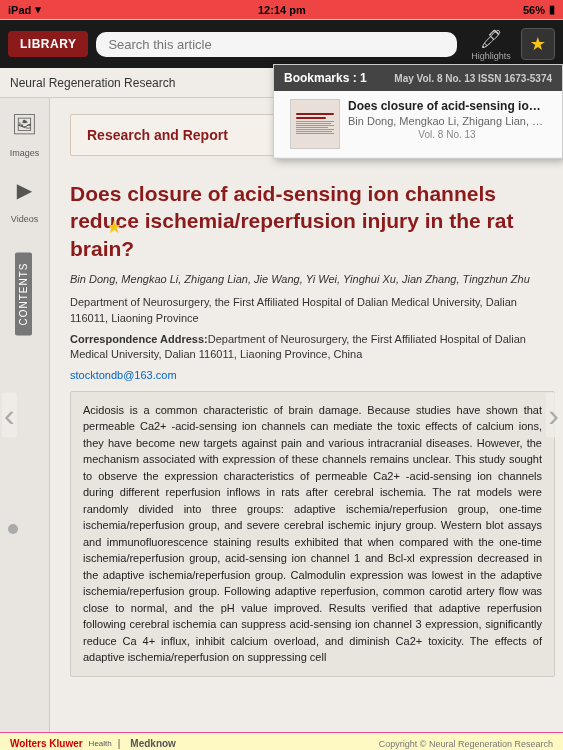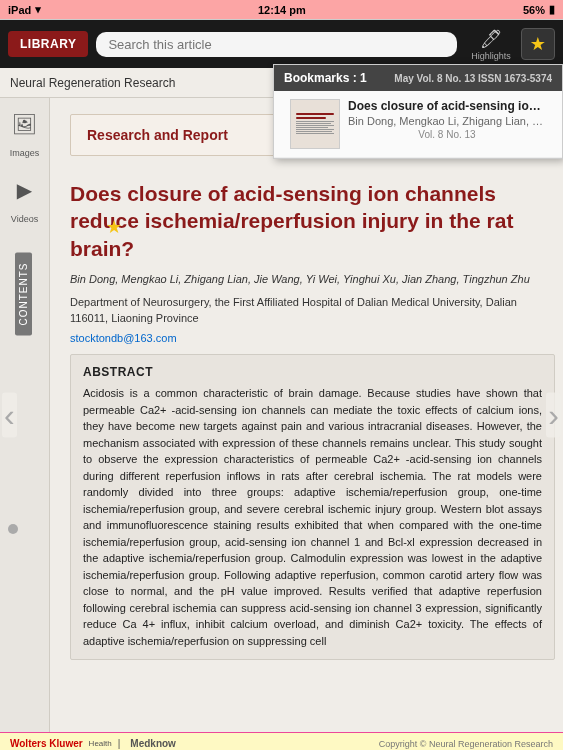--- a/index.html
+++ b/index.html
@@ -8,21 +8,21 @@
       height: 750px;
       font-family: -apple-system, 'Helvetica Neue', Arial, sans-serif;
       font-size: 13px;
       background: #f0ede8;
       overflow: hidden;
       position: relative;
     }
 
     
     .status-bar {
-      background: #fca5a5;
+      background: #ef4444;
       height: 20px;
       display: flex;
       align-items: center;
       justify-content: space-between;
       padding: 0 8px;
       font-size: 11px;
       font-weight: 600;
       border-bottom: 1px solid #ccc;
     }
     .status-left { display: flex; align-items: center; gap: 4px; }
@@ -469,27 +469,29 @@
     
     <div class="article-title">Does closure of acid-sensing ion channels reduce ischemia/reperfusion injury in the rat brain?</div>
 
     
     <div class="article-authors">Bin Dong, Mengkao Li, Zhigang Lian, Jie Wang, Yi Wei, Yinghui Xu, Jian Zhang, Tingzhun Zhu</div>
 
     
     <div class="article-affiliation">Department of Neurosurgery, the First Affiliated Hospital of Dalian Medical University, Dalian 116011, Liaoning Province</div>
 
     
+    <div class="article-correspondence">
+      <strong>Correspondence Address:</strong><span>Department of Neurosurgery, the First Affiliated Hospital of Dalian Medical University, Dalian 116011, Liaoning Province, China</span>
+    </div>
 
     
     <div class="article-email">stocktondb@163.com</div>
 
     
     <div class="abstract-box">
-      <div class="abstract-title">ABSTRACT</div>
       <div class="abstract-text">Acidosis is a common characteristic of brain damage. Because studies have shown that permeable Ca2+ -acid-sensing ion channels can mediate the toxic effects of calcium ions, they have become new targets against pain and various intracranial diseases. However, the mechanism associated with expression of these channels remains unclear. This study sought to observe the expression characteristics of permeable Ca2+ -acid-sensing ion channels during different reperfusion inflows in rats after cerebral ischemia. The rat models were randomly divided into three groups: adaptive ischemia/reperfusion group, one-time ischemia/reperfusion group, and severe cerebral ischemic injury group. Western blot assays and immunofluorescence staining results exhibited that when compared with the one-time ischemia/reperfusion group, acid-sensing ion channel 1 and Bcl-xl expression decreased in the adaptive ischemia/reperfusion group. Calmodulin expression was lowest in the adaptive ischemia/reperfusion group. Following adaptive reperfusion, common carotid artery flow was close to normal, and the pH value improved. Results verified that adaptive reperfusion following cerebral ischemia can suppress acid-sensing ion channel 3 expression, significantly reduce Ca 4+ influx, inhibit calcium overload, and diminish Ca2+ toxicity. The effects of adaptive ischemia/reperfusion on suppressing cell</div>
     </div>
   </div>
 
   <div class="left-nav-arrow">‹</div>
 
   <div class="right-nav-arrow">›</div>
 </div>
 
 <div class="bottom-bar">

